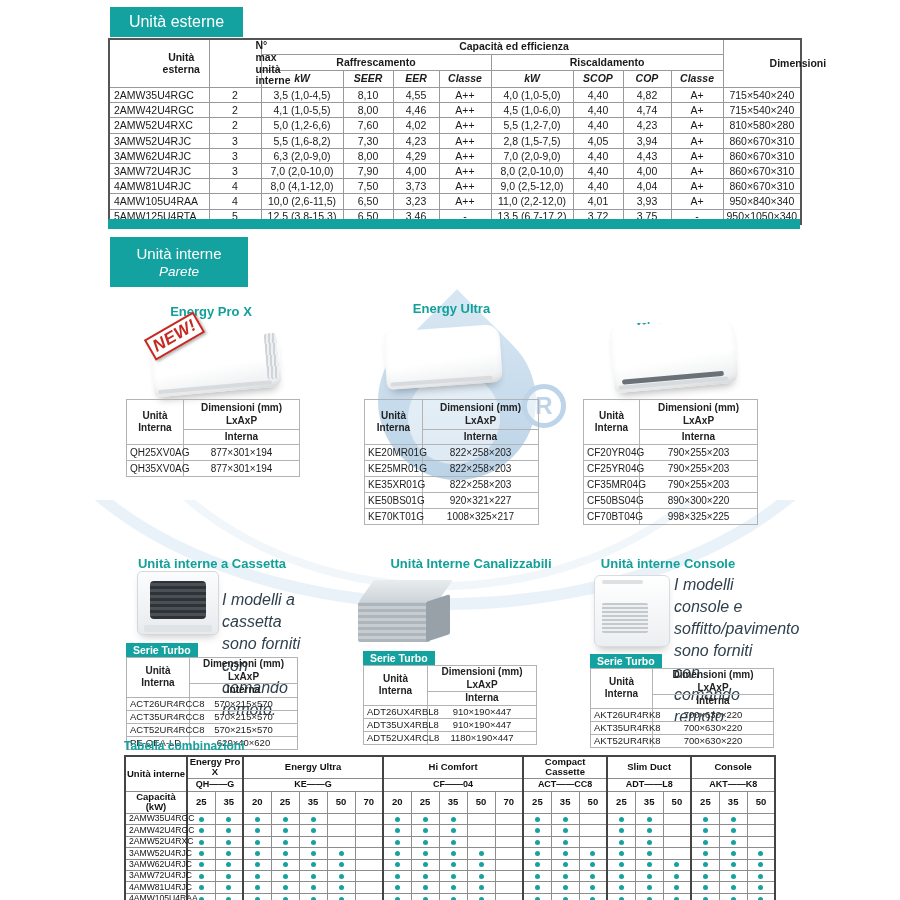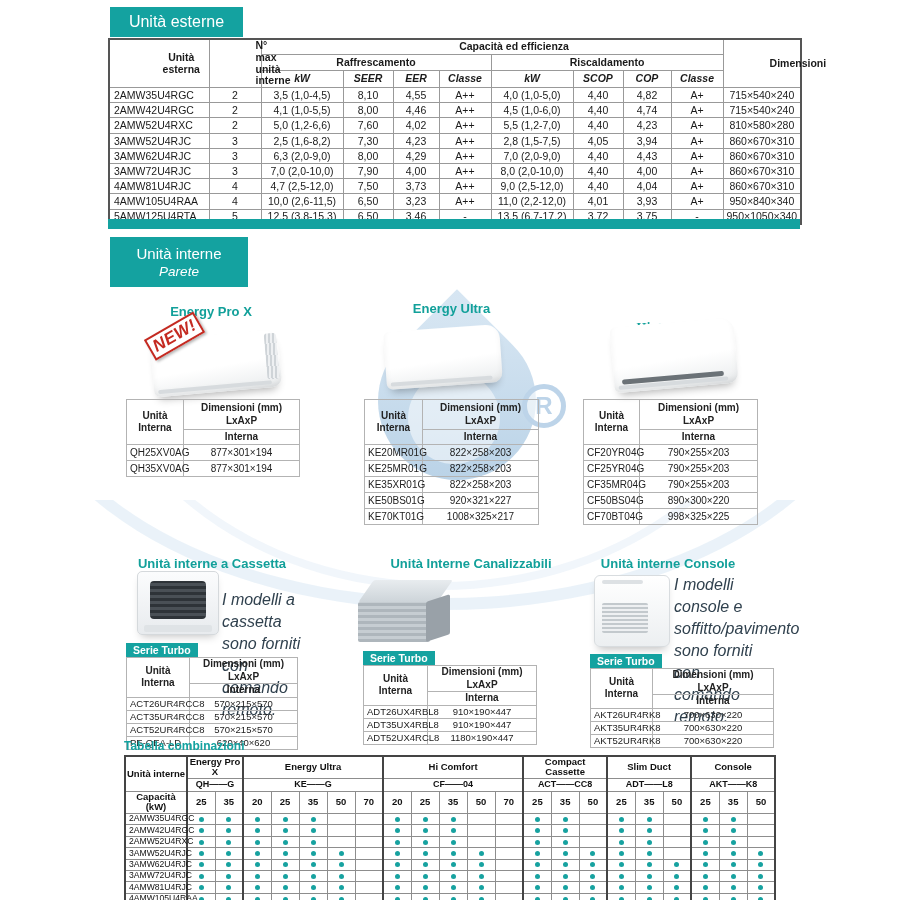--- a/index.html
+++ b/index.html
@@ -209,21 +209,21 @@
           <td>A++</td>
           <td>5,5 (1,2-7,0)</td>
           <td>4,40</td>
           <td>4,23</td>
           <td>A+</td>
           <td>810×580×280</td>
         </tr>
         <tr>
           <td class="model">3AMW52U4RJC</td>
           <td>3</td>
-          <td>2,5 (1,6-8,2)</td>
+          <td>5,5 (1,6-8,2)</td>
           <td>7,30</td>
           <td>4,23</td>
           <td>A++</td>
           <td>2,8 (1,5-7,5)</td>
           <td>4,05</td>
           <td>3,94</td>
           <td>A+</td>
           <td>860×670×310</td>
         </tr>
         <tr>
@@ -248,21 +248,21 @@
           <td>A++</td>
           <td>8,0 (2,0-10,0)</td>
           <td>4,40</td>
           <td>4,00</td>
           <td>A+</td>
           <td>860×670×310</td>
         </tr>
         <tr>
           <td class="model">4AMW81U4RJC</td>
           <td>4</td>
-          <td>4,7 (2,5-12,0)</td>
+          <td>8,0 (4,1-12,0)</td>
           <td>7,50</td>
           <td>3,73</td>
           <td>A++</td>
           <td>9,0 (2,5-12,0)</td>
           <td>4,40</td>
           <td>4,04</td>
           <td>A+</td>
           <td>860×670×310</td>
         </tr>
         <tr>

